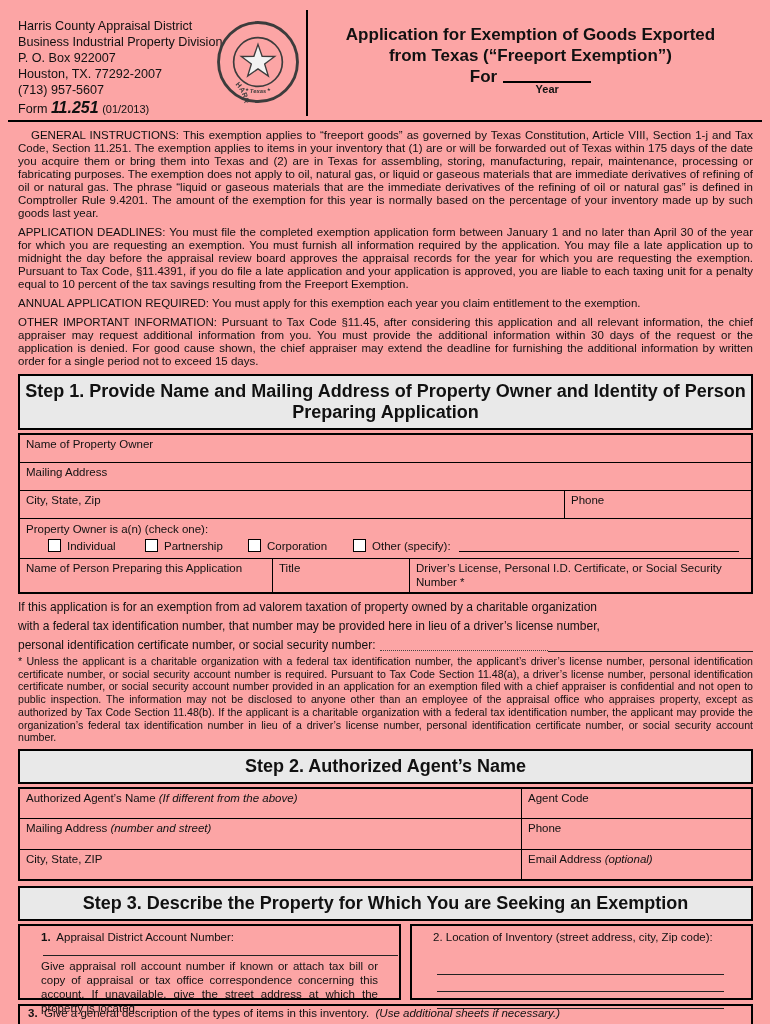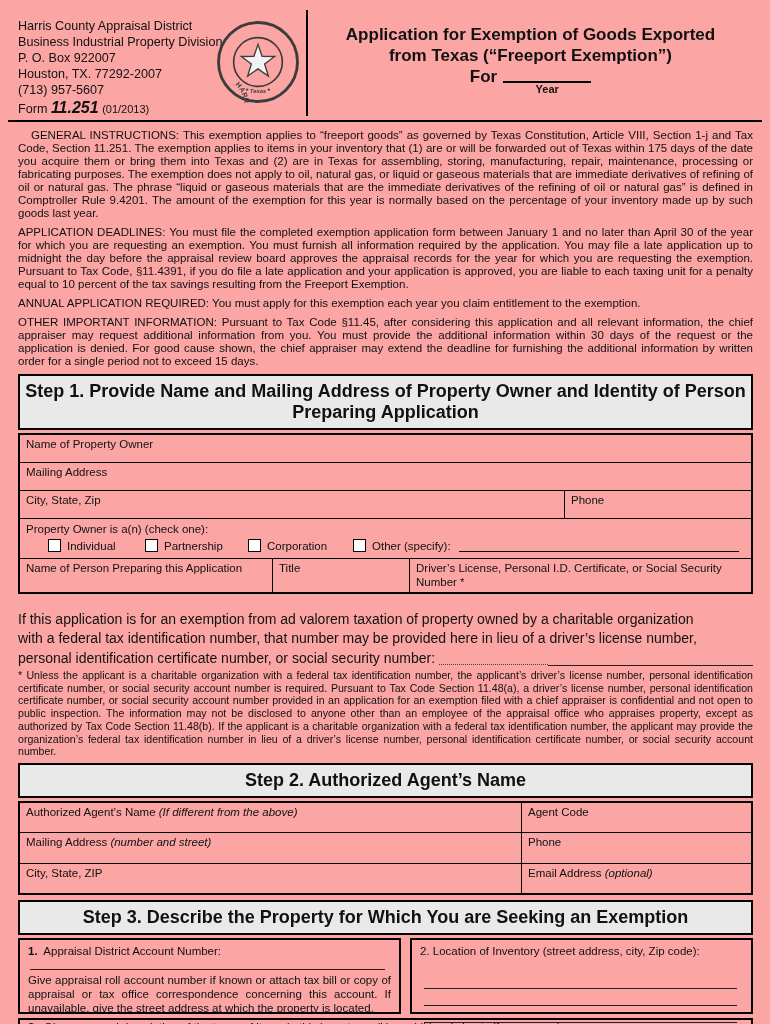--- a/index.html
+++ b/index.html
@@ -54,34 +54,34 @@
   .cb-line { display: flex; align-items: center; margin-top: 3px; padding-left: 22px; }
   .cb-item { display: flex; align-items: center; margin-right: 0; }
   .cb-box { width: 13px; height: 13px; border: 1.5px solid #000; background: #fff; flex: none; }
   .cb-label { font-size: 11.5px; margin-left: 6px; }
   .cb-item.w1 { width: 97px; } .cb-item.w2 { width: 103px; } .cb-item.w3 { width: 105px; }
   .other-underline { flex: 1; border-bottom: 1.5px solid #000; height: 13px; margin-left: 8px; margin-right: 6px; }
   .prep-name { width: 253px; }
   .prep-title { width: 137px; }
 
   
-  .charity { margin-top: 19px; font-size: 14px; }
+  .charity { margin-top: 7px; font-size: 12px; }
   .charity-line { line-height: 12px; margin-bottom: 6.5px; }
   .charity-line3 { display: flex; align-items: flex-end; margin-bottom: 3px; }
   .dots { flex: 1; border-bottom: 1.5px dotted #444; height: 10px; margin: 0 0 1px 4px; }
   .endline { width: 205px; border-bottom: 1px solid #222; height: 10px; }
   .footnote { font-size: 10.6px; line-height: 12.7px; text-align: justify; margin-top: 3px; }
 
   
   .s2-right { width: 229px; }
   .h30 { height: 29.5px; }
 
   
   .s3-top { display: flex; gap: 9px; margin-top: 3px; }
-  .s3-box { border: 2px solid #000; padding: 4px 8px; height: 76px; position: relative; }
+  .s3-box { border: 2px solid #000; padding: 4px 21px; height: 76px; position: relative; }
   .s3-box1 { width: 383px; }
   .s3-box2 { flex: 1; }
   .s3-label { font-size: 11.5px; line-height: 14px; }
   .s3-num { font-weight: bold; }
   .acct-underline { width: 355px; border-bottom: 1px solid #222; height: 12px; margin: 0 0 4px 2px; }
   .s3-help { font-size: 11.5px; line-height: 13.8px; text-align: justify; }
   .inv-underline { border-bottom: 1px solid #222; height: 17px; margin: 0 6px 0 4px; }
   .s3-item3 { border: 2px solid #000; margin-top: 4px; padding: 0 8px; height: 55px; }
   .desc-underline { border-bottom: 1px solid #222; height: 21px; margin: 0 10px 0 10px; }
 

